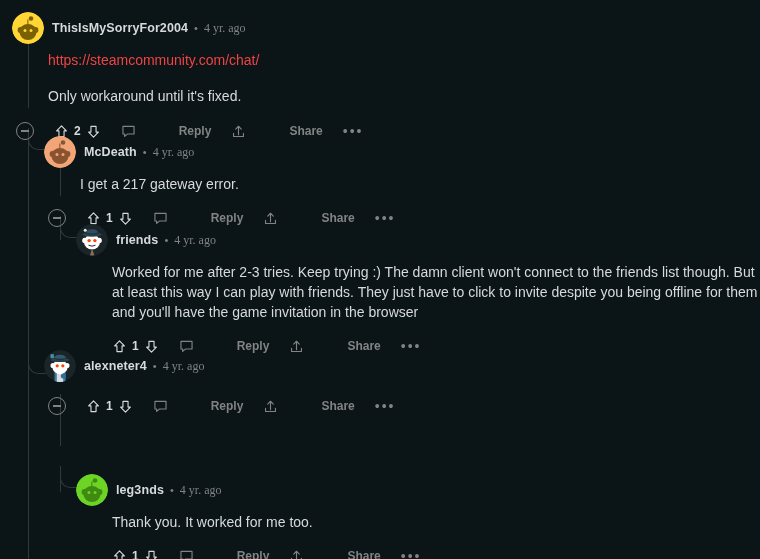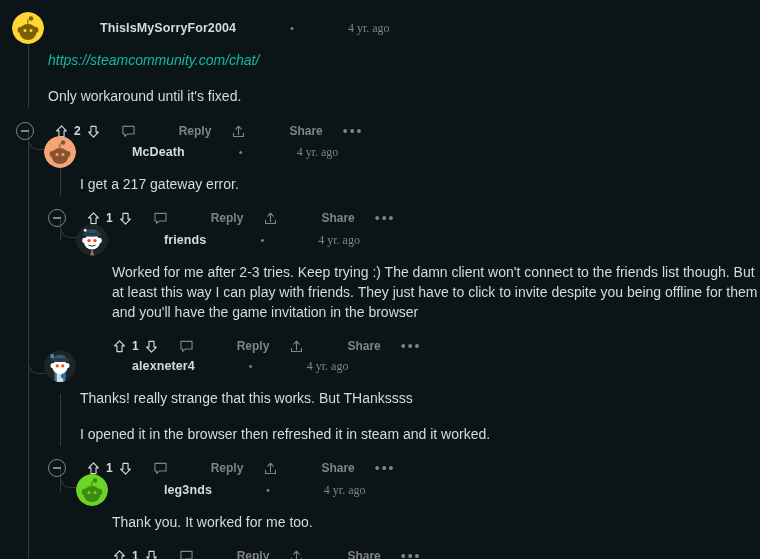--- a/index.html
+++ b/index.html
@@ -30,21 +30,20 @@
     border-bottom-left-radius: 10px;
   }
 
   
   .comment { position: absolute; }
 
   .cmt-head {
     display: flex;
     align-items: center;
     height: 32px;
-    gap: 48px;
   }
   .avatar {
     position: relative;
     width: 32px; height: 32px;
     border-radius: 50%;
     flex: 0 0 32px;
     overflow: hidden;
   }
   .avatar svg { display:block; width: 32px; height: 32px; }
 
@@ -66,21 +65,21 @@
     color: #818384;
     font-family: Liberation Serif, serif;
   }
 
   .body-text {
     font-size: 14px;
     line-height: 20px;
     color: #d7dadc;
   }
   .body-text + .body-text { margin-top: 16px; }
-  .link { color: #14b8a6; font-style: italic; }
+  .link { color: #ef4444; }
 
   
   .actions {
     display: flex;
     align-items: center;
     height: 24px;
   }
   .act {
     display: flex;
     align-items: center;
@@ -344,24 +343,20 @@
           <path d="M9.8 8.7q6.2 1.6 12.4 0" stroke="#1d333e" stroke-width="1.3" fill="none"></path>
           <rect x="6.5" y="4.2" width="3.4" height="4" fill="#4a8fa8"></rect>
           <circle cx="19.4" cy="26" r="2.6" fill="#2f6fa0"></circle>
         </svg>
       </div>
       <span class="author">alexneter4</span>
       <span class="dot">•</span>
       <span class="age">4 yr. ago</span>
     </div>
 
-    <div style="margin-left:36px; margin-top:6px;">
-      <div class="body-text">Thanks! really strange that this works. But THankssss</div>
-      <div class="body-text">I opened it in the browser then refreshed it in steam and it worked.</div>
-    </div>
 
     <div class="actions" style="margin-left:4px; margin-top:12px;">
       <div class="collapse-btn"></div>
       <div class="vote gap-l">
         <span>
           <svg class="icon-arrow" viewBox="0 0 20 20">
               <path d="M10 2.5 3.5 9.2h3.1v7.6h6.8V9.2h3.1z" fill="none" stroke="#d7dadc" stroke-width="1.5" stroke-linejoin="round"></path>
             </svg>
         </span>
         <span class="score">1</span>

